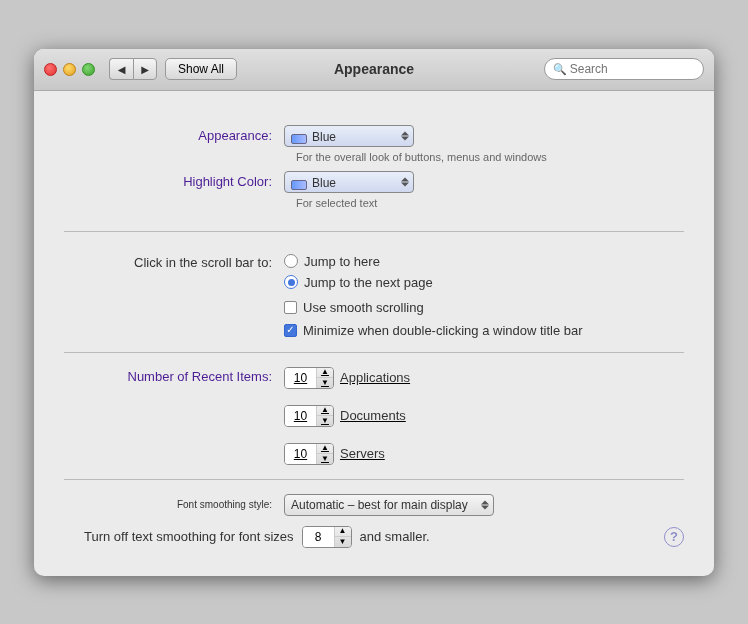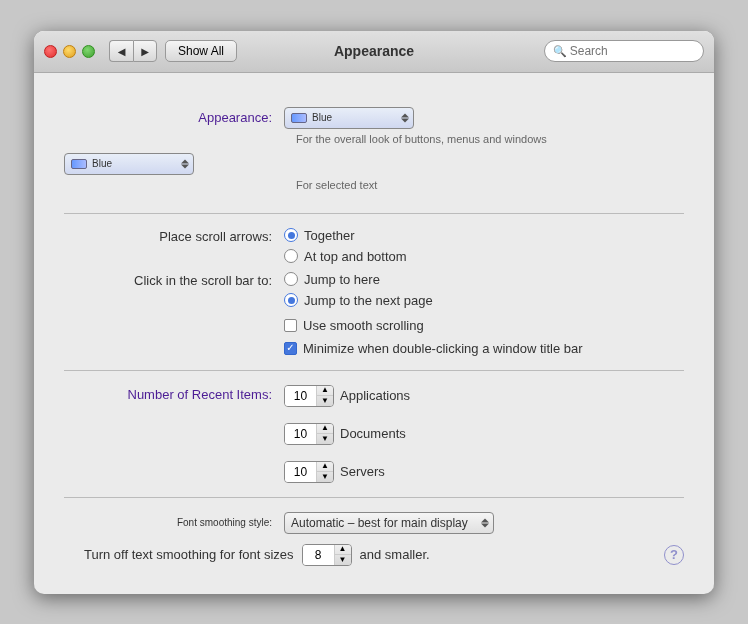--- a/index.html
+++ b/index.html
@@ -155,25 +155,25 @@
       margin-left: 232px;
       margin-top: -4px;
       margin-bottom: 8px;
     }
 
     .select-box {
       background: linear-gradient(to bottom, #e8eef8, #d0d8f0);
       border: 1px solid #888;
       border-radius: 4px;
       padding: 2px 20px 2px 6px;
-      font-size: 10px;
-      color: #333;
-      height: 22px;
-      display: flex;
-      align-items: center;
+      font-size: 12px;
+      color: #333;
+      height: 22px;
+      display: flex;
+      align-items: flex-end;
       position: relative;
       cursor: pointer;
       min-width: 130px;
     }
 
     .select-color-swatch {
       width: 16px;
       height: 10px;
       background: linear-gradient(to right, #6699ff, #aabbff);
       border: 1px solid #668;
@@ -277,20 +277,21 @@
     .checkbox-label {
       font-size: 13px;
       color: #333;
     }
 
     .stepper-row {
       display: flex;
       align-items: center;
       gap: 6px;
       margin-bottom: 8px;
+      text-decoration: underline;
     }
     .stepper-row:last-child { margin-bottom: 0; }
 
     .stepper-box {
       display: flex;
       align-items: center;
       border: 1px solid #888;
       border-radius: 4px;
       overflow: hidden;
       height: 22px;
@@ -449,46 +450,34 @@
           <span>Blue</span>
           <div class="select-arrow">
             <div class="arrow-up"></div>
             <div class="arrow-down"></div>
           </div>
         </div>
       </div>
       <div class="hint-text">For the overall look of buttons, menus and windows</div>
 
       <div class="row">
+        <div class="label-col">Highlight Color:</div>
         <div class="select-box">
           <span class="select-color-swatch"></span>
           <span>Blue</span>
           <div class="select-arrow">
             <div class="arrow-up"></div>
             <div class="arrow-down"></div>
           </div>
         </div>
       </div>
       <div class="hint-text">For selected text</div>
     </div>
 
     <div class="section">
-      <div class="row">
-        <div class="label-col scroll-label-col">Place scroll arrows:</div>
-        <div class="radio-group">
-          <div class="radio-row">
-            <div class="radio-btn checked"></div>
-            <span class="radio-label">Together</span>
-          </div>
-          <div class="radio-row">
-            <div class="radio-btn"></div>
-            <span class="radio-label">At top and bottom</span>
-          </div>
-        </div>
-      </div>
 
       <div class="row" style="margin-top: 8px;">
         <div class="label-col scroll-label-col">Click in the scroll bar to:</div>
         <div class="radio-group">
           <div class="radio-row">
             <div class="radio-btn"></div>
             <span class="radio-label">Jump to here</span>
           </div>
           <div class="radio-row">
             <div class="radio-btn checked"></div>

